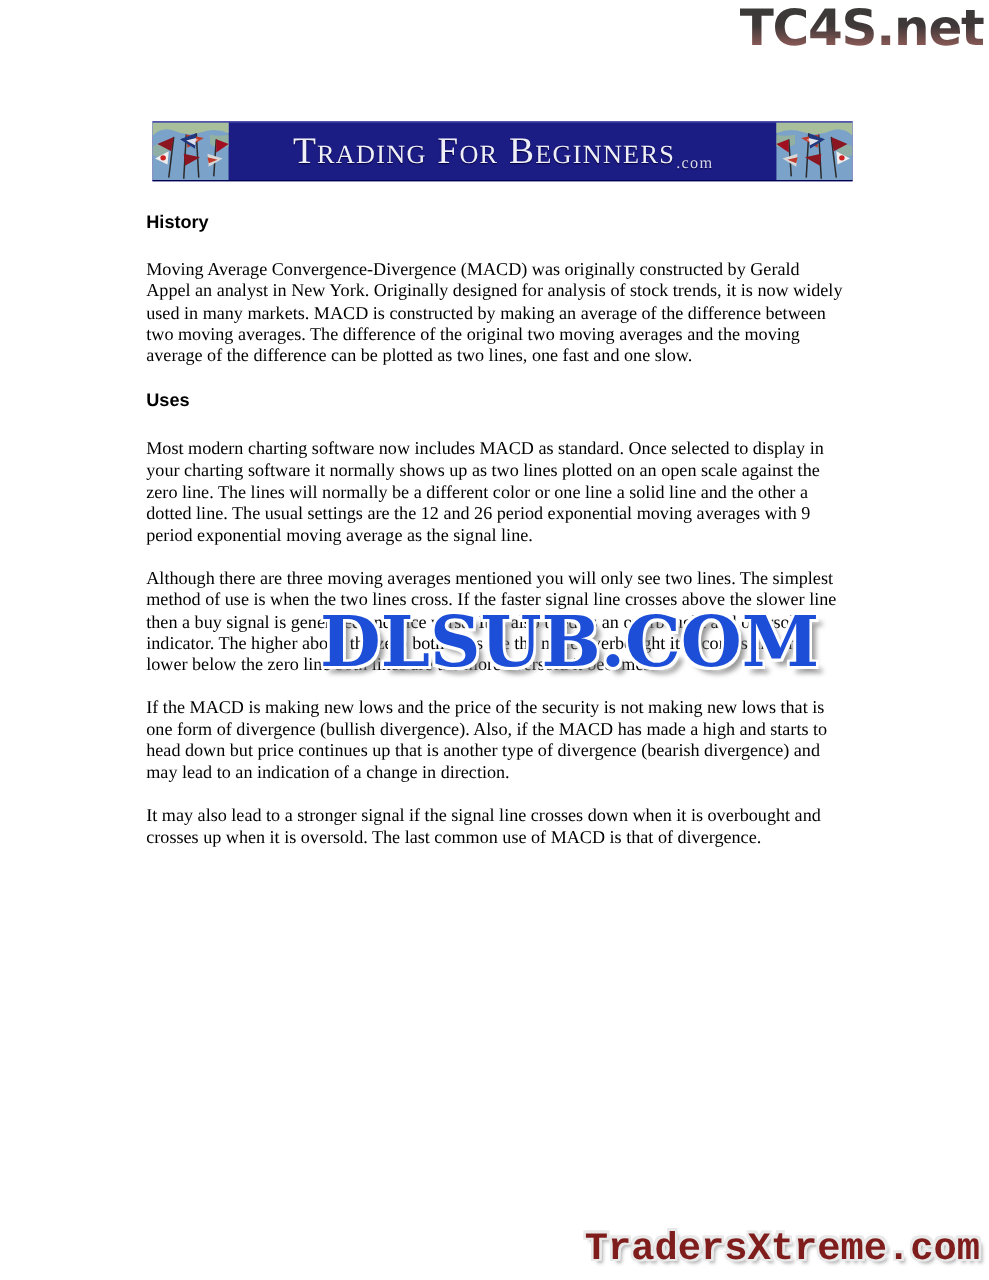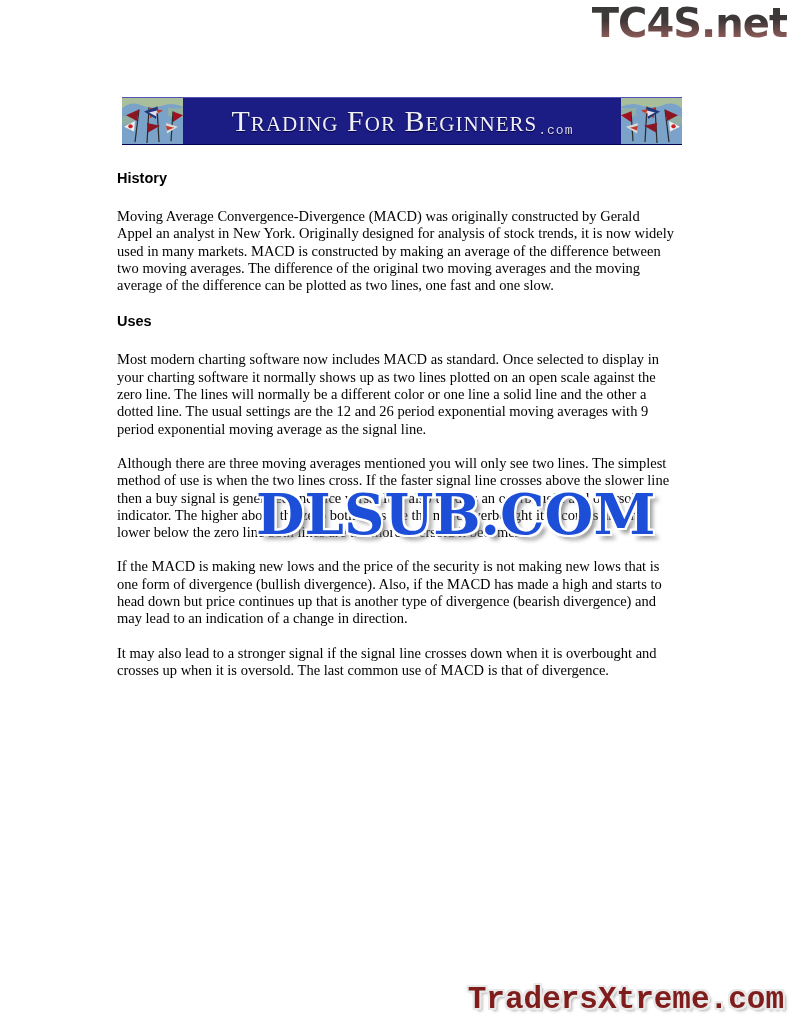--- a/index.html
+++ b/index.html
@@ -47,21 +47,21 @@
     text-shadow:0 1px 1px #00003a;
   }
   .banner-title{
     font-family:"Liberation Serif",serif;
     font-variant:small-caps;
     font-size:30px;
     letter-spacing:1px;
     line-height:1;
   }
   .banner-suffix{
-    font-family:Liberation Mono, monospace;
+    font-family:Liberation Serif, serif;
     font-size:13px;
     color:#d9d9ea;
     position:relative;top:9px;left:1px;
     letter-spacing:1px;
   }
 
   
   .content{
     position:absolute;left:117px;top:170px;width:557px;
     color:#000000;

